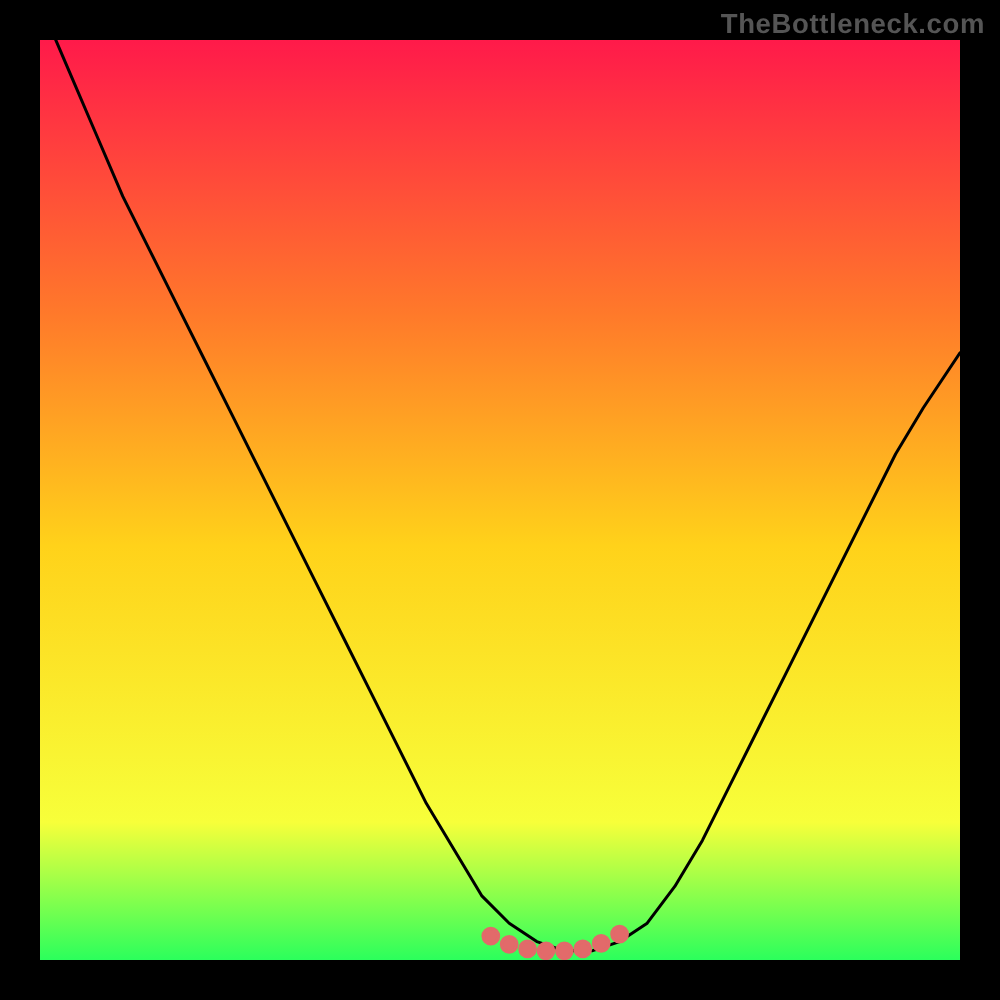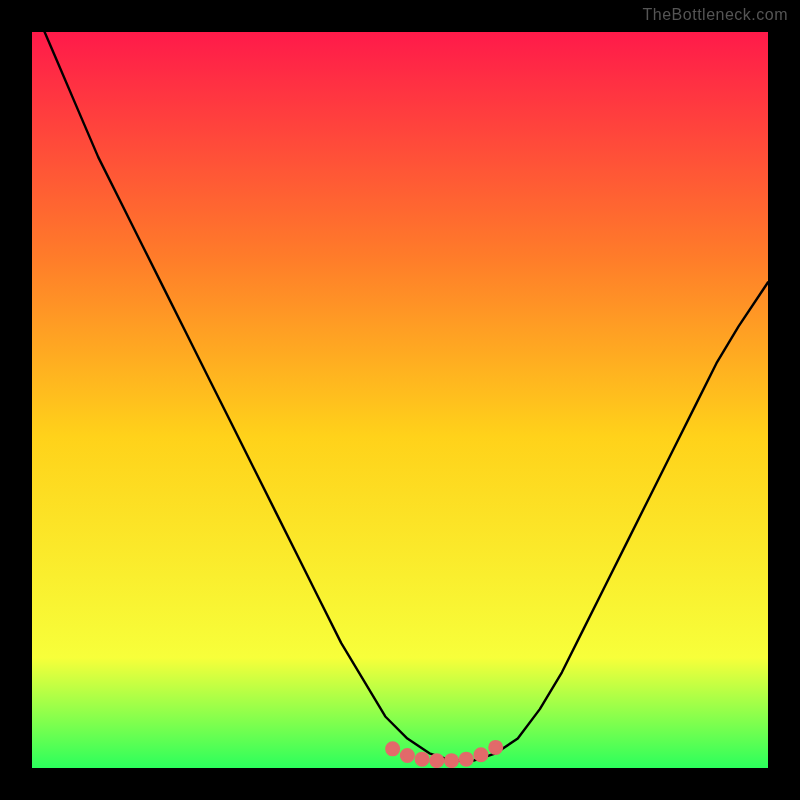--- a/index.html
+++ b/index.html
@@ -15,22 +15,22 @@
     position: relative;
     width: 800px;
     height: 800px;
     background: #000;
   }
   .watermark {
     position: absolute;
     top: 6px;
     right: 12px;
     color: #555555;
-    font-size: 16px;
-    font-weight: 400;
+    font-size: 22px;
+    font-weight: 700;
     letter-spacing: 0.5px;
     z-index: 5;
   }
   .plot-wrap {
     position: absolute;
     left: 32px;
     top: 32px;
     width: 736px;
     height: 736px;
   }

